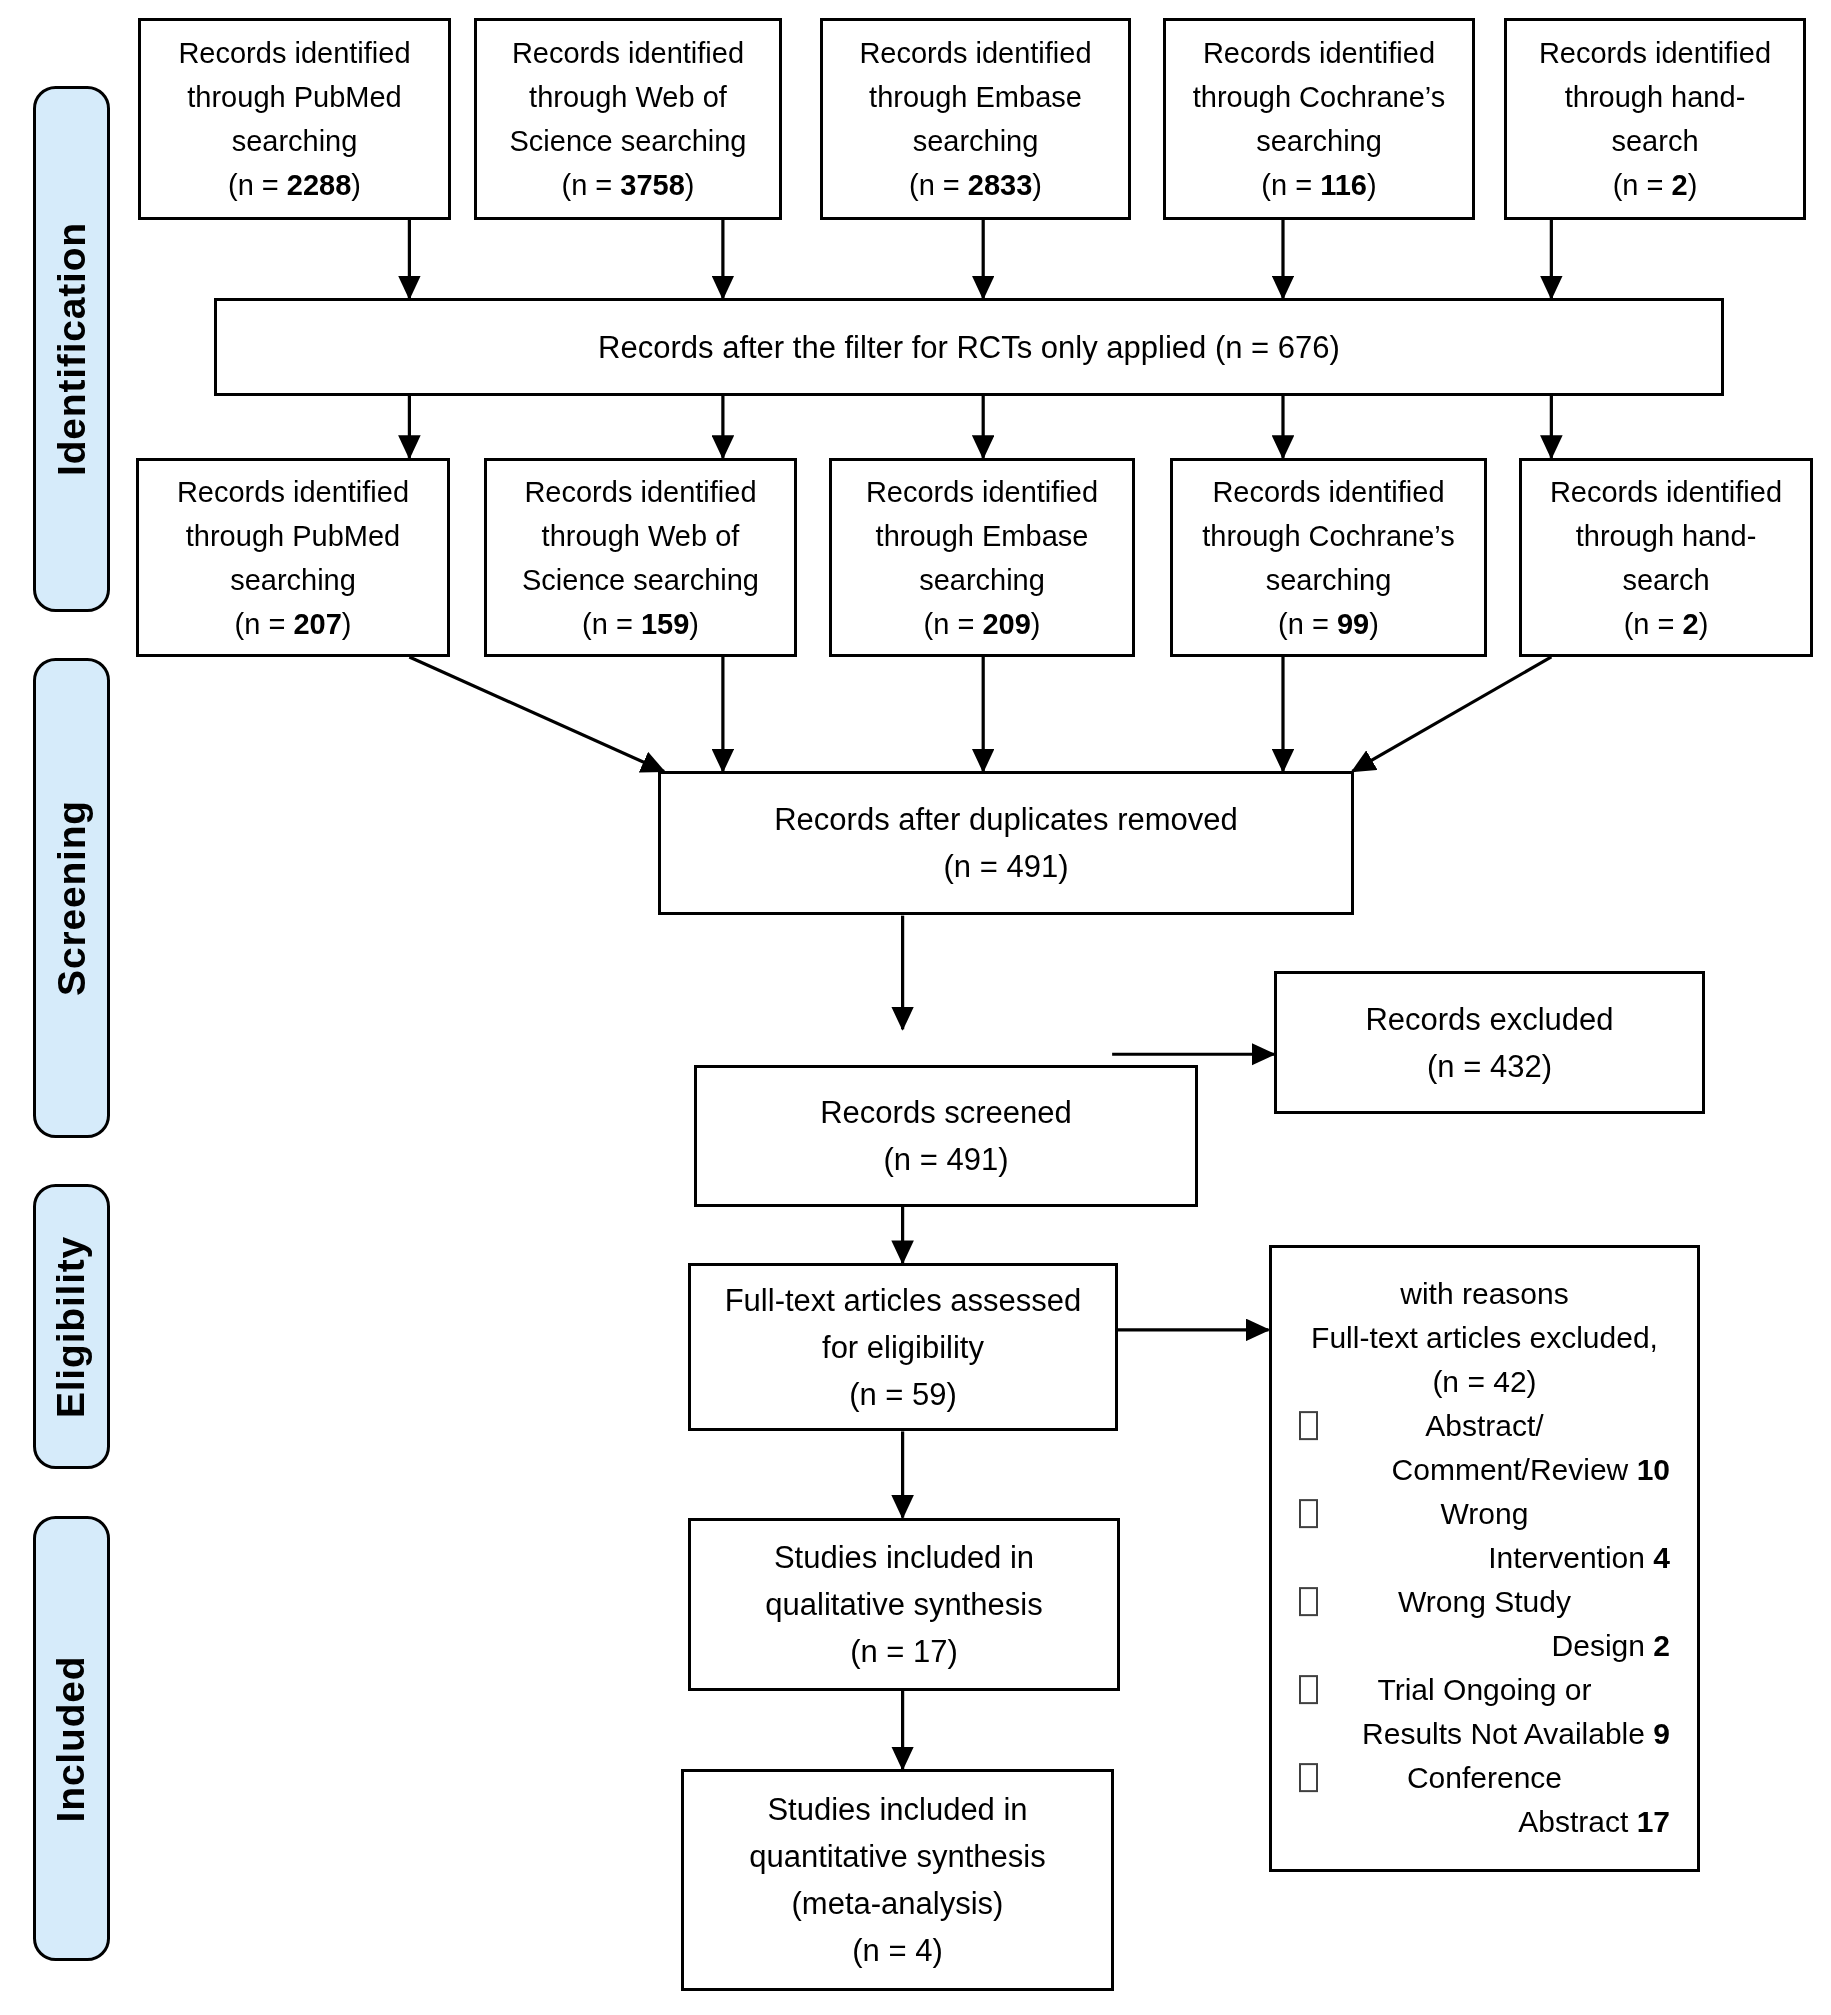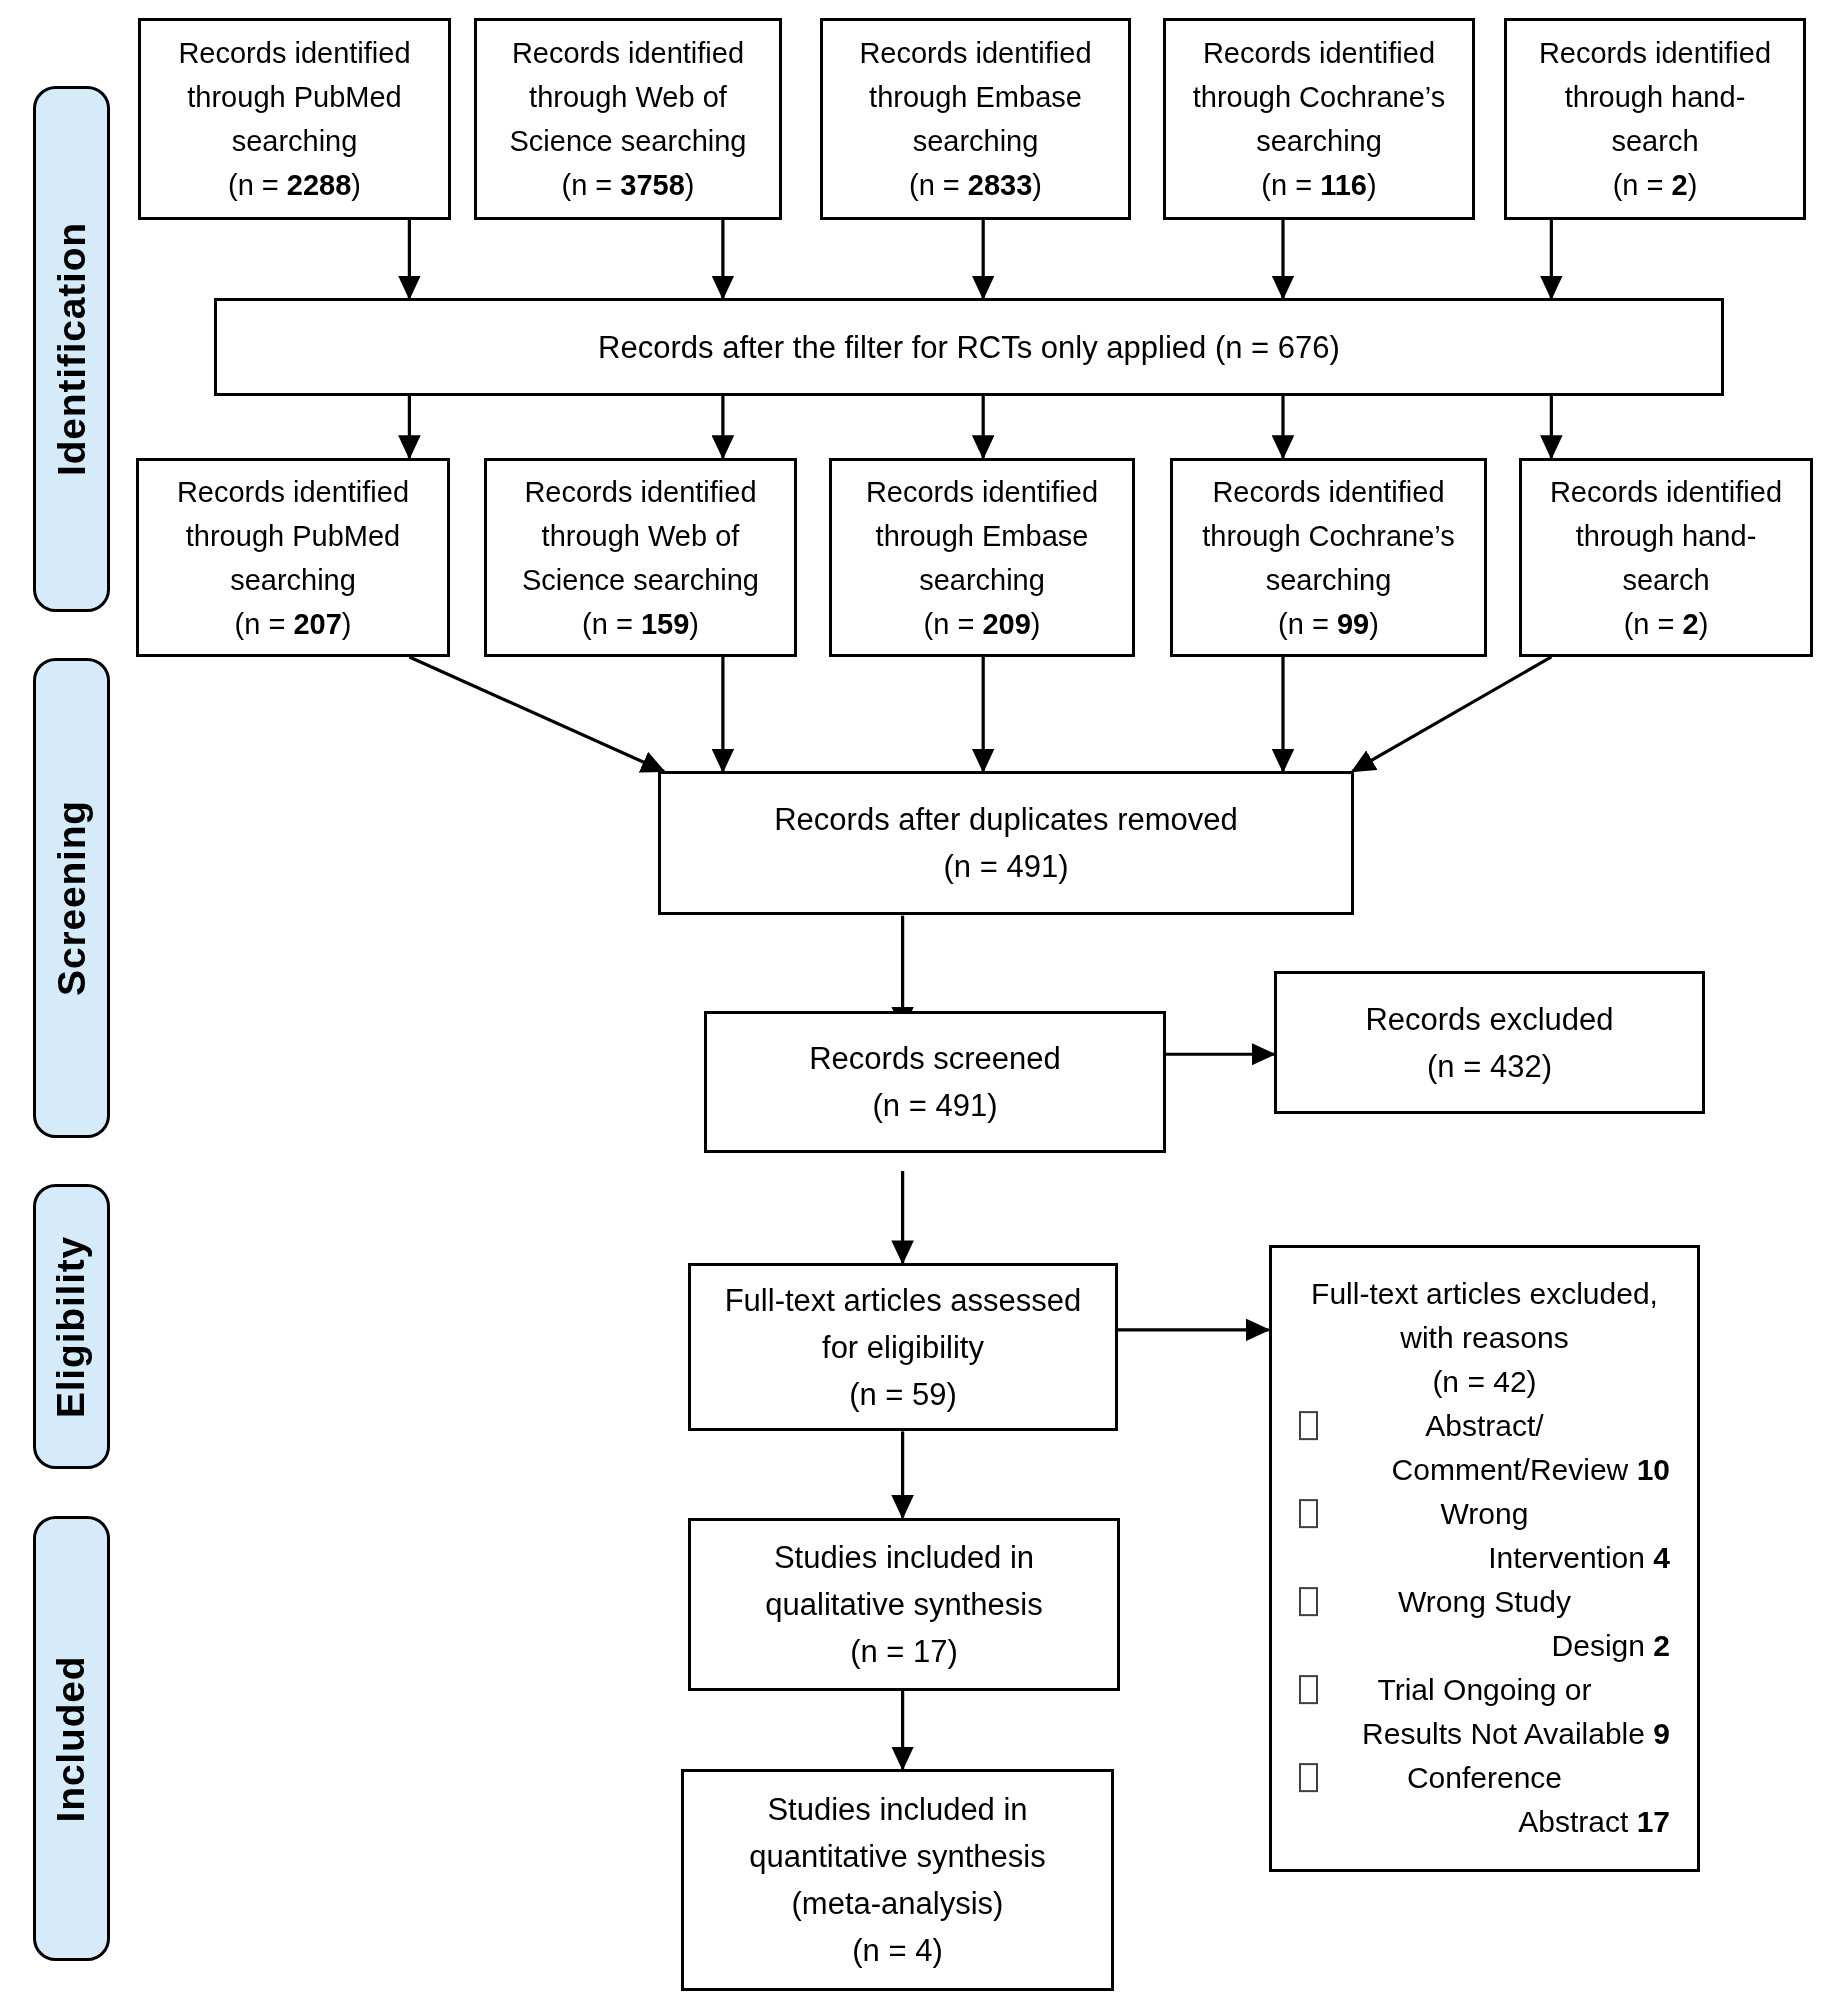--- a/index.html
+++ b/index.html
@@ -139,37 +139,37 @@
       <div class="tline"><span>Records identified</span></div>
       <div class="tline"><span>through hand-</span></div>
       <div class="tline"><span>search</span></div>
       <div class="tline"><span>(n = </span><span class="b">2</span><span>)</span></div>
     </div>
 
   <div class="box b-mid" style="left:658px;top:771px;width:696px;height:144px;">
       <div class="tline"><span>Records after duplicates removed</span></div>
       <div class="tline"><span>(n = 491)</span></div>
     </div>
-  <div class="box b-mid" style="left:694px;top:1011px;width:462px;height:142px;margin-left:10px;">
+  <div class="box b-mid" style="left:694px;top:1065px;width:504px;height:142px;">
       <div class="tline"><span>Records screened</span></div>
       <div class="tline"><span>(n = 491)</span></div>
     </div>
   <div class="box b-mid" style="left:1274px;top:971px;width:431px;height:143px;align-items:center;">
       <div class="tline"><span>Records excluded</span></div>
       <div class="tline"><span>(n = 432)</span></div>
     </div>
 
   <div class="box b-mid" style="left:688px;top:1263px;width:430px;height:168px;">
       <div class="tline"><span>Full-text articles assessed</span></div>
       <div class="tline"><span>for eligibility</span></div>
       <div class="tline"><span>(n = 59)</span></div>
     </div>
   <div class="box b-reasons" style="left:1269px;top:1245px;width:431px;height:627px;">
+      <div class="tline"><span>with reasons</span></div>
       <div class="tline"><span>Full-text articles excluded,</span></div>
-      <div class="tline"><span>with reasons</span></div>
       <div class="tline"><span>(n = 42)</span></div>
       <div class="tline tl-split"><span class="bullet-slot"><span class="tofu"></span></span><span class="center-slot"><span>Abstract/</span></span></div>
       <div class="tline tl-left"><span>Comment/Review </span><span class="b">10</span></div>
       <div class="tline tl-split"><span class="bullet-slot"><span class="tofu"></span></span><span class="center-slot"><span>Wrong</span></span></div>
       <div class="tline tl-left"><span>Intervention </span><span class="b">4</span></div>
       <div class="tline tl-split"><span class="bullet-slot"><span class="tofu"></span></span><span class="center-slot"><span>Wrong Study</span></span></div>
       <div class="tline tl-left"><span>Design </span><span class="b">2</span></div>
       <div class="tline tl-split"><span class="bullet-slot"><span class="tofu"></span></span><span class="center-slot"><span>Trial Ongoing or</span></span></div>
       <div class="tline tl-left"><span>Results Not Available </span><span class="b">9</span></div>
       <div class="tline tl-split"><span class="bullet-slot"><span class="tofu"></span></span><span class="center-slot"><span>Conference</span></span></div>

